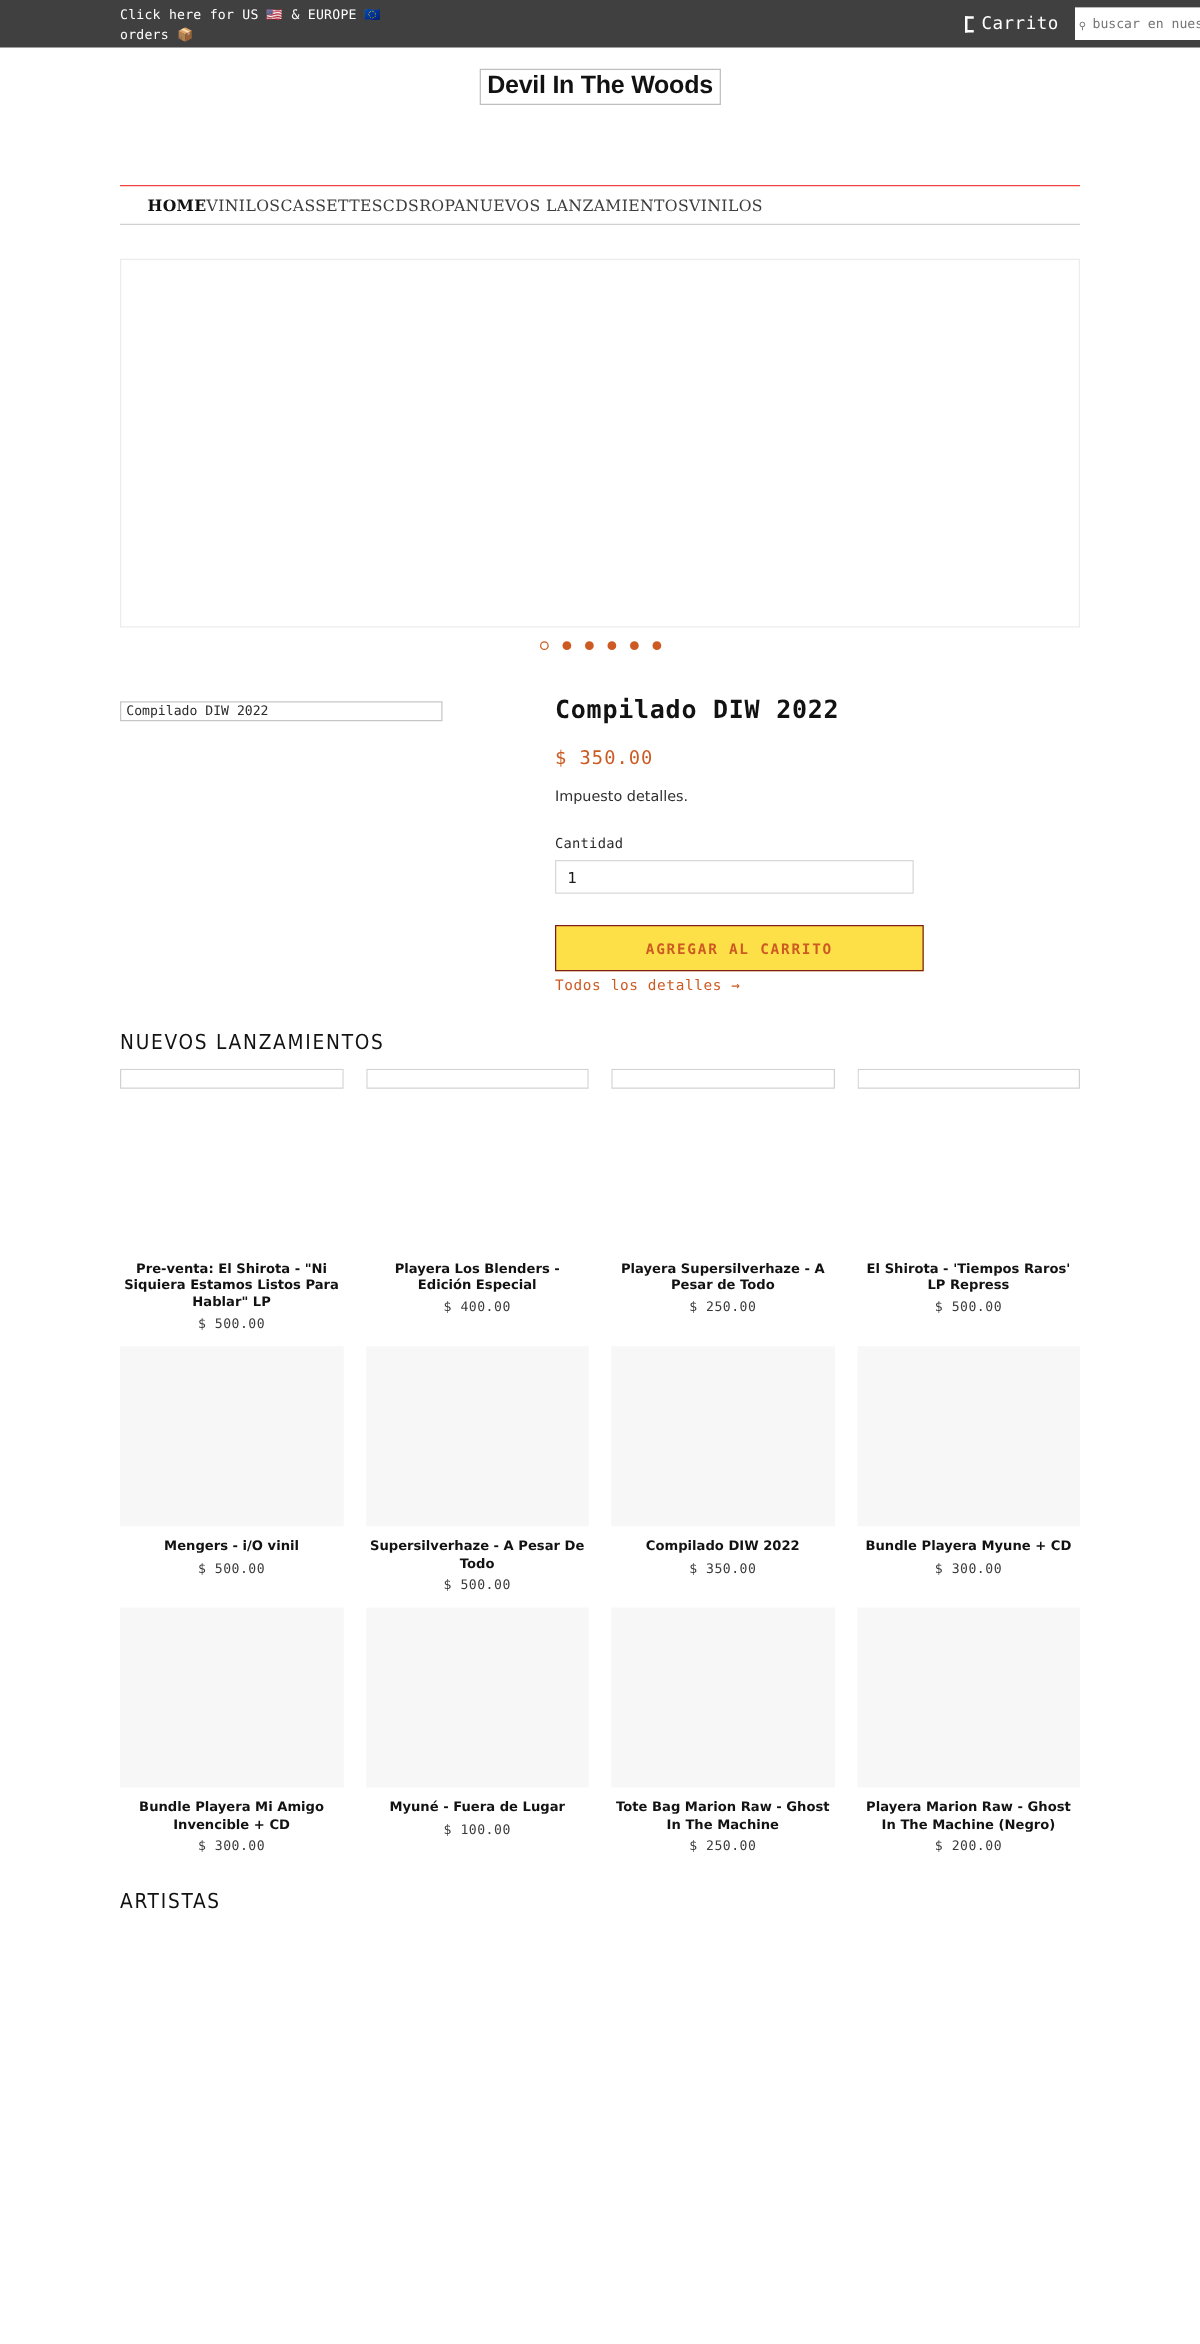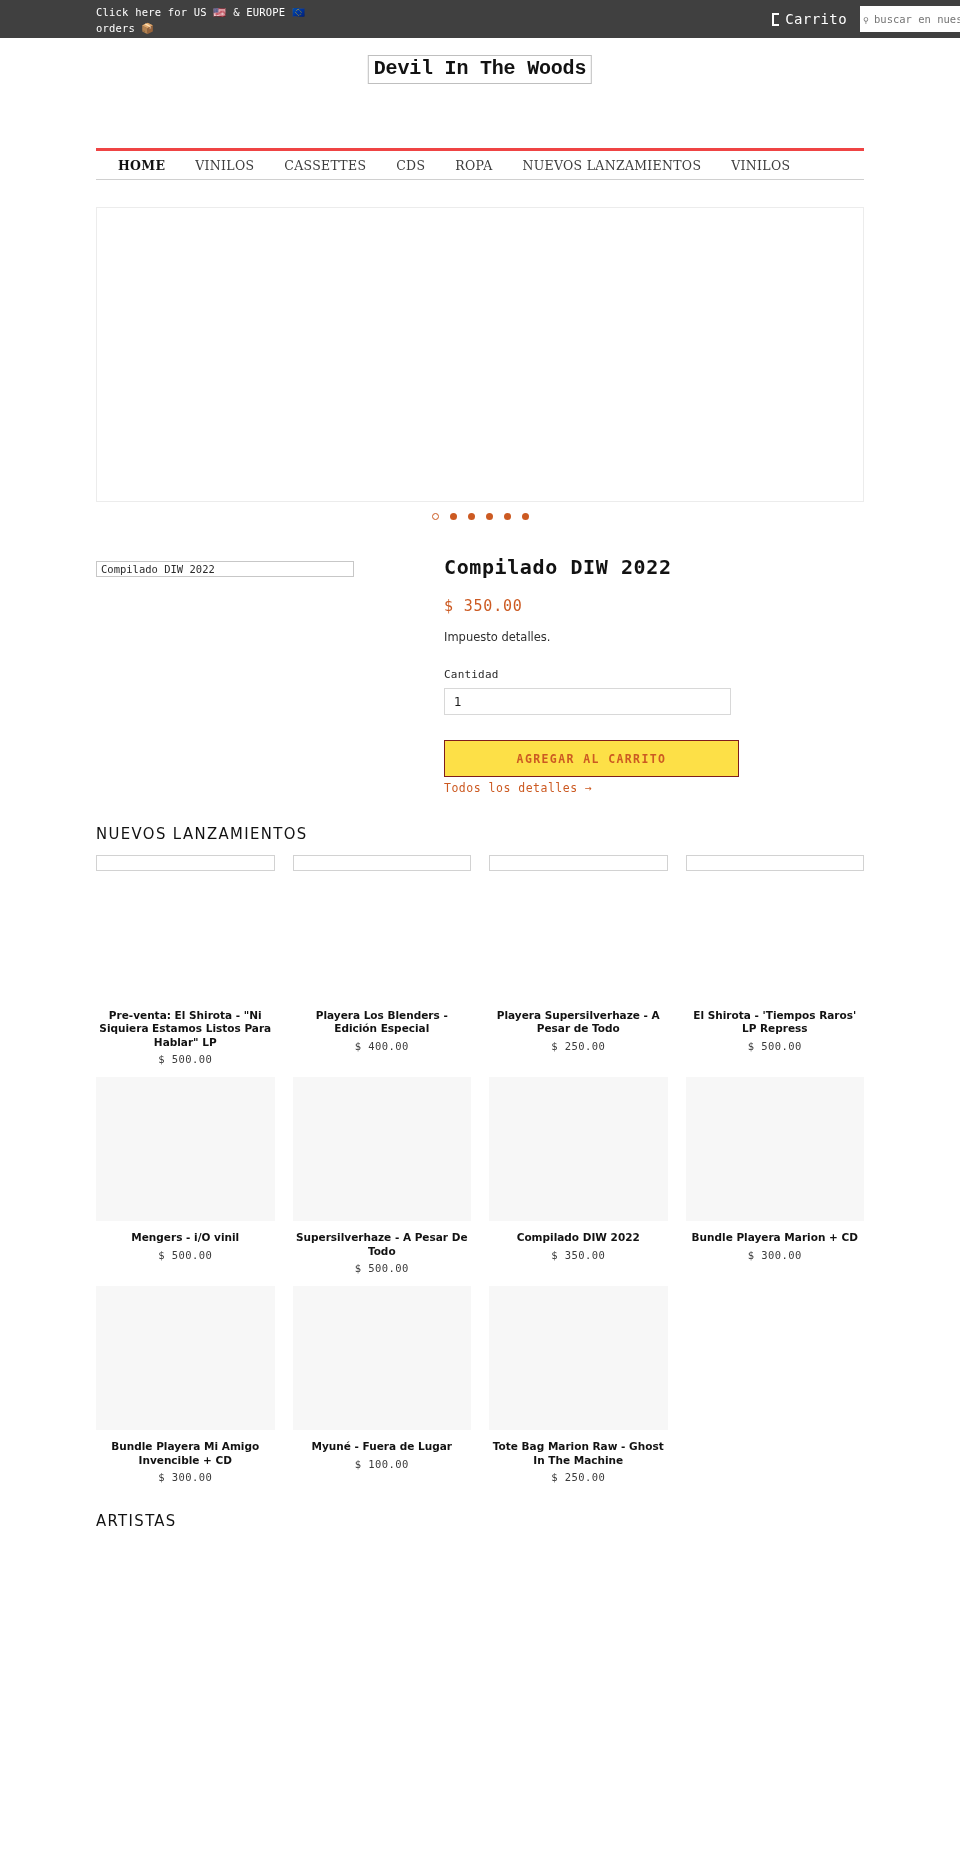--- a/index.html
+++ b/index.html
@@ -93,38 +93,37 @@
     height: 110px;
     position: relative;
   }
   .logo-box {
     position: absolute;
     left: 50%;
     transform: translateX(-50%);
     top: 17px;
     border: 1px solid #bfbfbf;
     padding: 1px 5px 3px 5px;
-    font-family: Liberation Mono, monospace;
+    font-family: Liberation Sans, sans-serif;
     font-size: 20px;
     font-weight: 600;
     color: #121212;
     white-space: nowrap;
     letter-spacing: -0.2px;
   }
 
   
   .nav {
     width: 768px;
     margin: 0 auto;
-    border-top: 3px solid #ef4444;
+    border-top: 1px solid #ef4444;
     border-bottom: 1px solid #d0d0d0;
     height: 32px;
     display: flex;
     align-items: center;
-    gap: 30px;
     padding-left: 22px;
   }
   .nav-item {
     font-family: "DejaVu Serif", "Liberation Serif", serif;
     font-size: 12.5px;
     color: #3d3d3d;
     letter-spacing: 0.3px;
     white-space: nowrap;
     cursor: pointer;
   }
@@ -392,35 +391,40 @@
         <div class="card-title">Supersilverhaze - A Pesar De Todo</div>
         <div class="card-price">$ 500.00</div>
       </div>
       <div class="card">
         <div class="card-media placeholder"></div>
         <div class="card-title">Compilado DIW 2022</div>
         <div class="card-price">$ 350.00</div>
       </div>
       <div class="card">
         <div class="card-media placeholder"></div>
-        <div class="card-title">Bundle Playera Marion + CD</div>
+        <div class="card-title">Bundle Playera Myune + CD</div>
         <div class="card-price">$ 300.00</div>
       </div>
     </div>
     <div class="grid">
       <div class="card">
         <div class="card-media placeholder"></div>
         <div class="card-title">Bundle Playera Mi Amigo Invencible + CD</div>
         <div class="card-price">$ 300.00</div>
       </div>
       <div class="card">
         <div class="card-media placeholder"></div>
         <div class="card-title">Myuné - Fuera de Lugar</div>
         <div class="card-price">$ 100.00</div>
       </div>
       <div class="card">
         <div class="card-media placeholder"></div>
         <div class="card-title">Tote Bag Marion Raw - Ghost In The Machine</div>
         <div class="card-price">$ 250.00</div>
+      </div>
+      <div class="card">
+        <div class="card-media placeholder"></div>
+        <div class="card-title">Playera Marion Raw - Ghost In The Machine (Negro)</div>
+        <div class="card-price">$ 200.00</div>
       </div>
     </div>
     <div class="section-heading">ARTISTAS</div>
   </div>
 
 </body></html>

